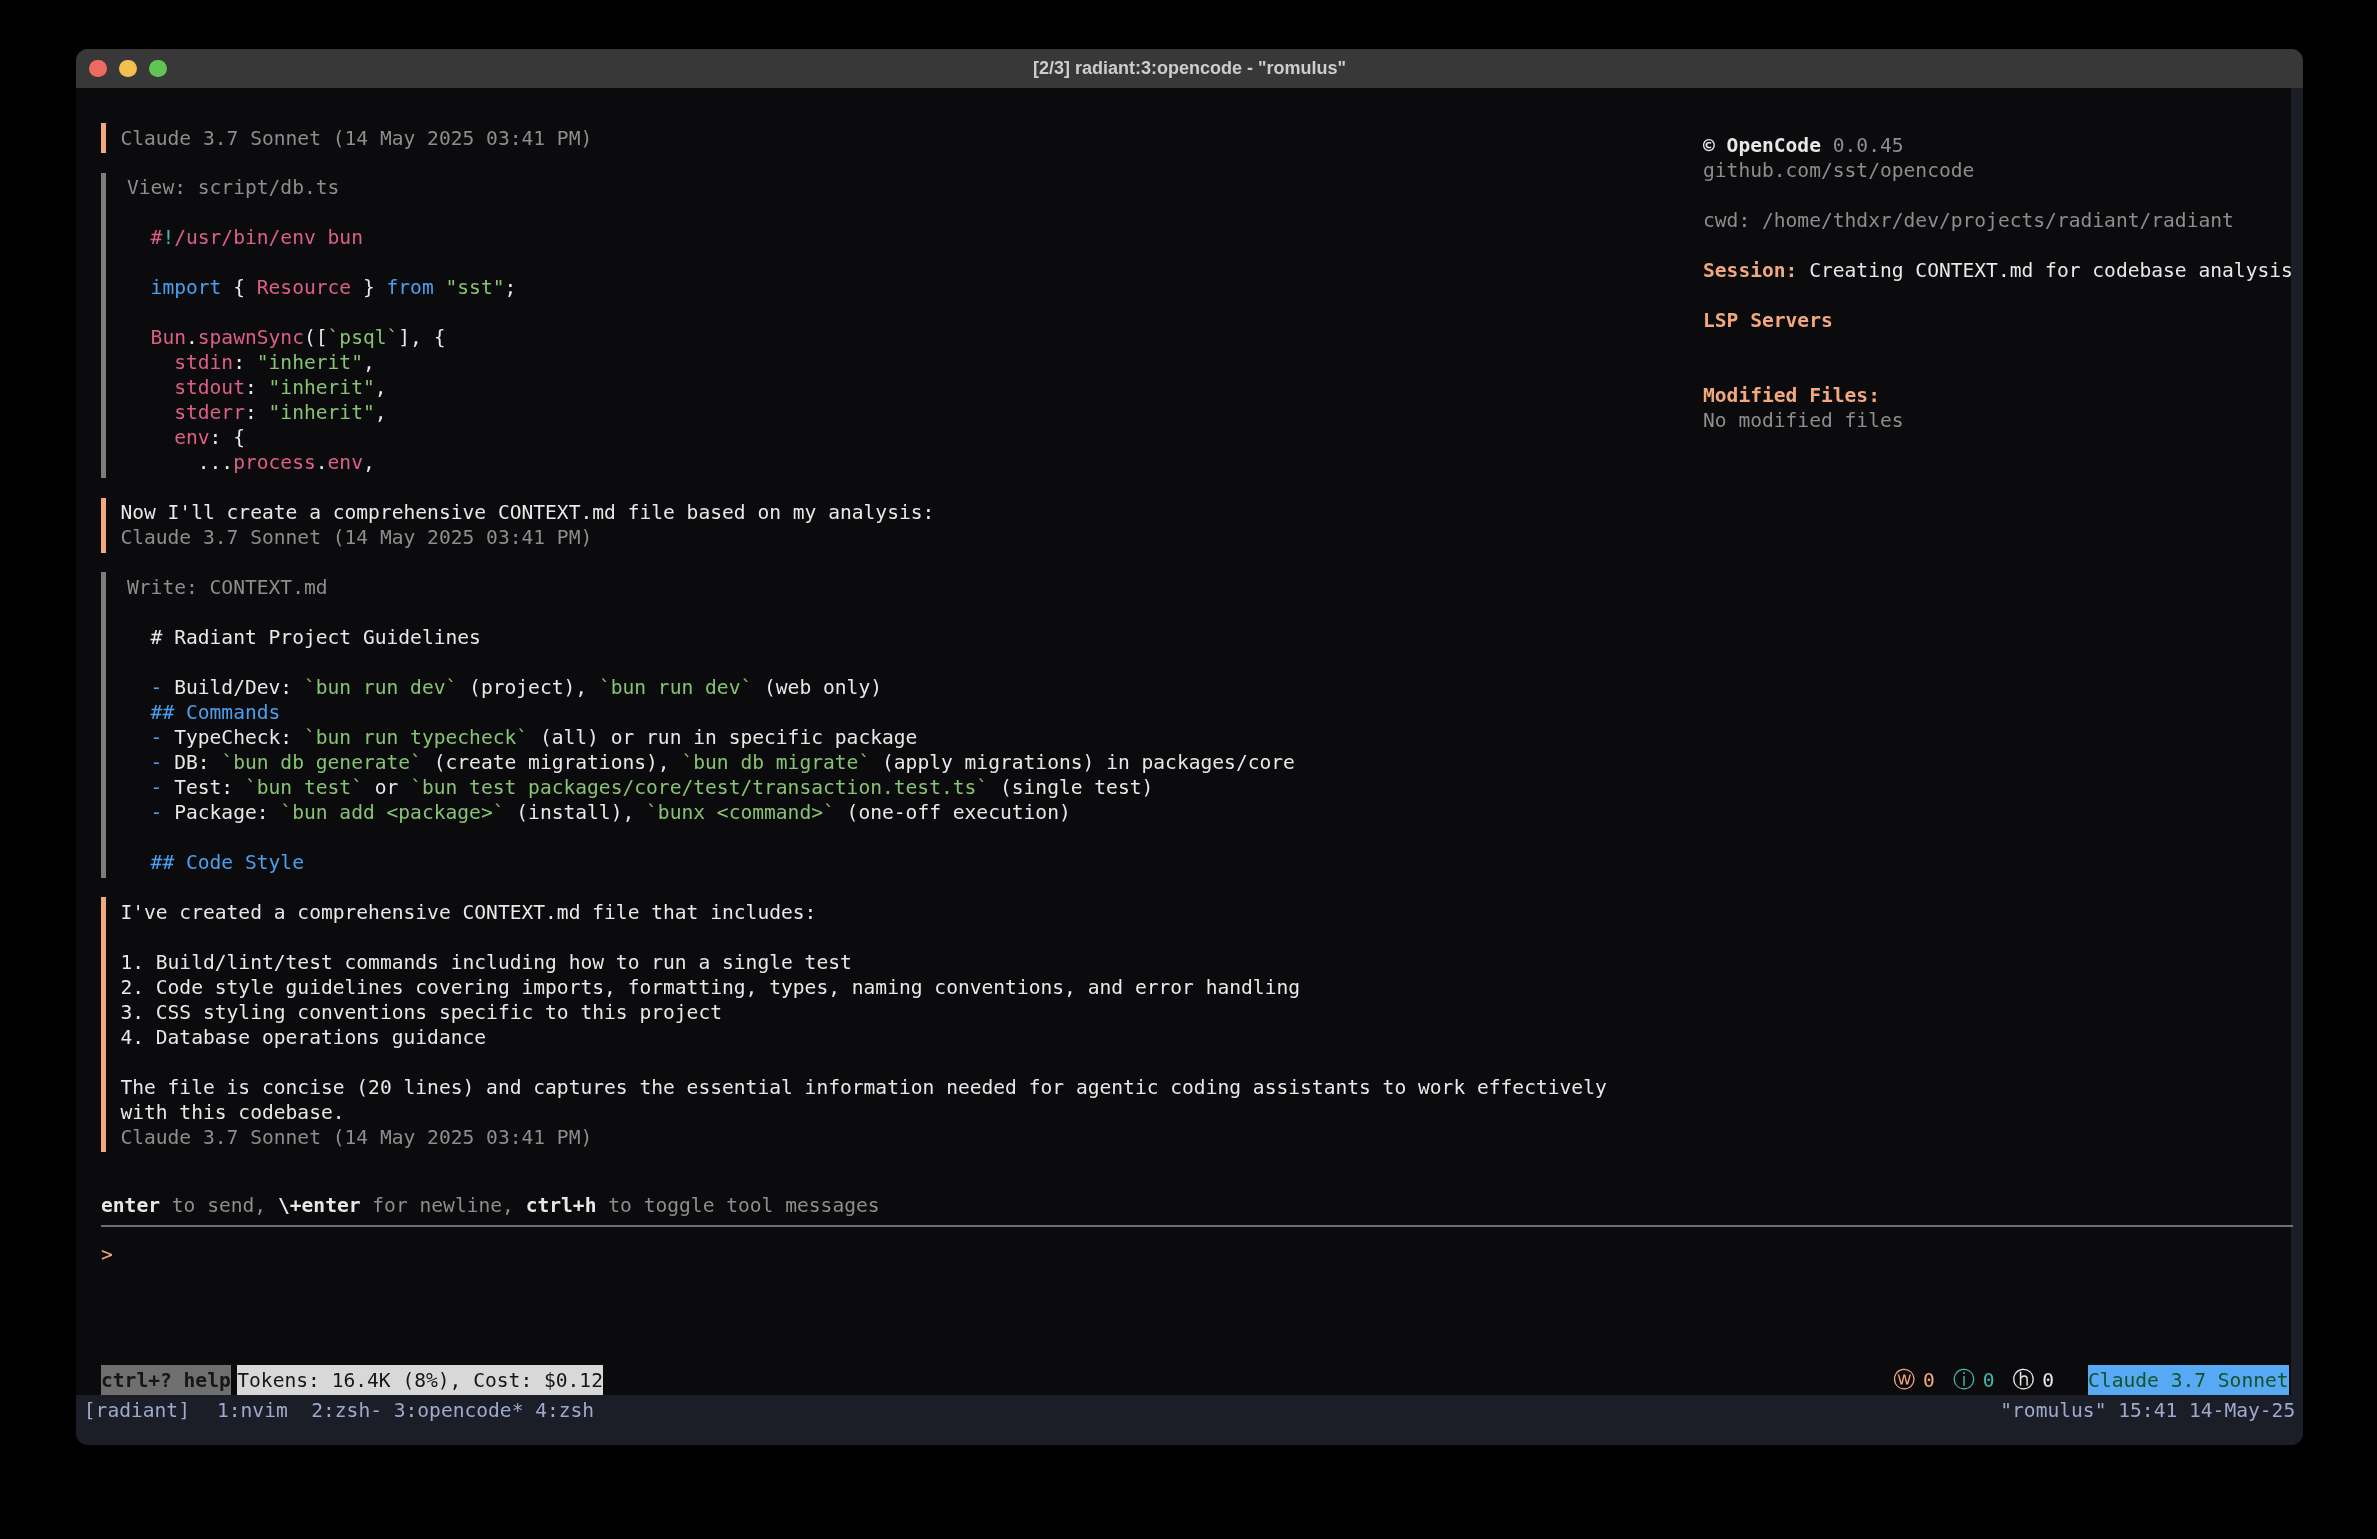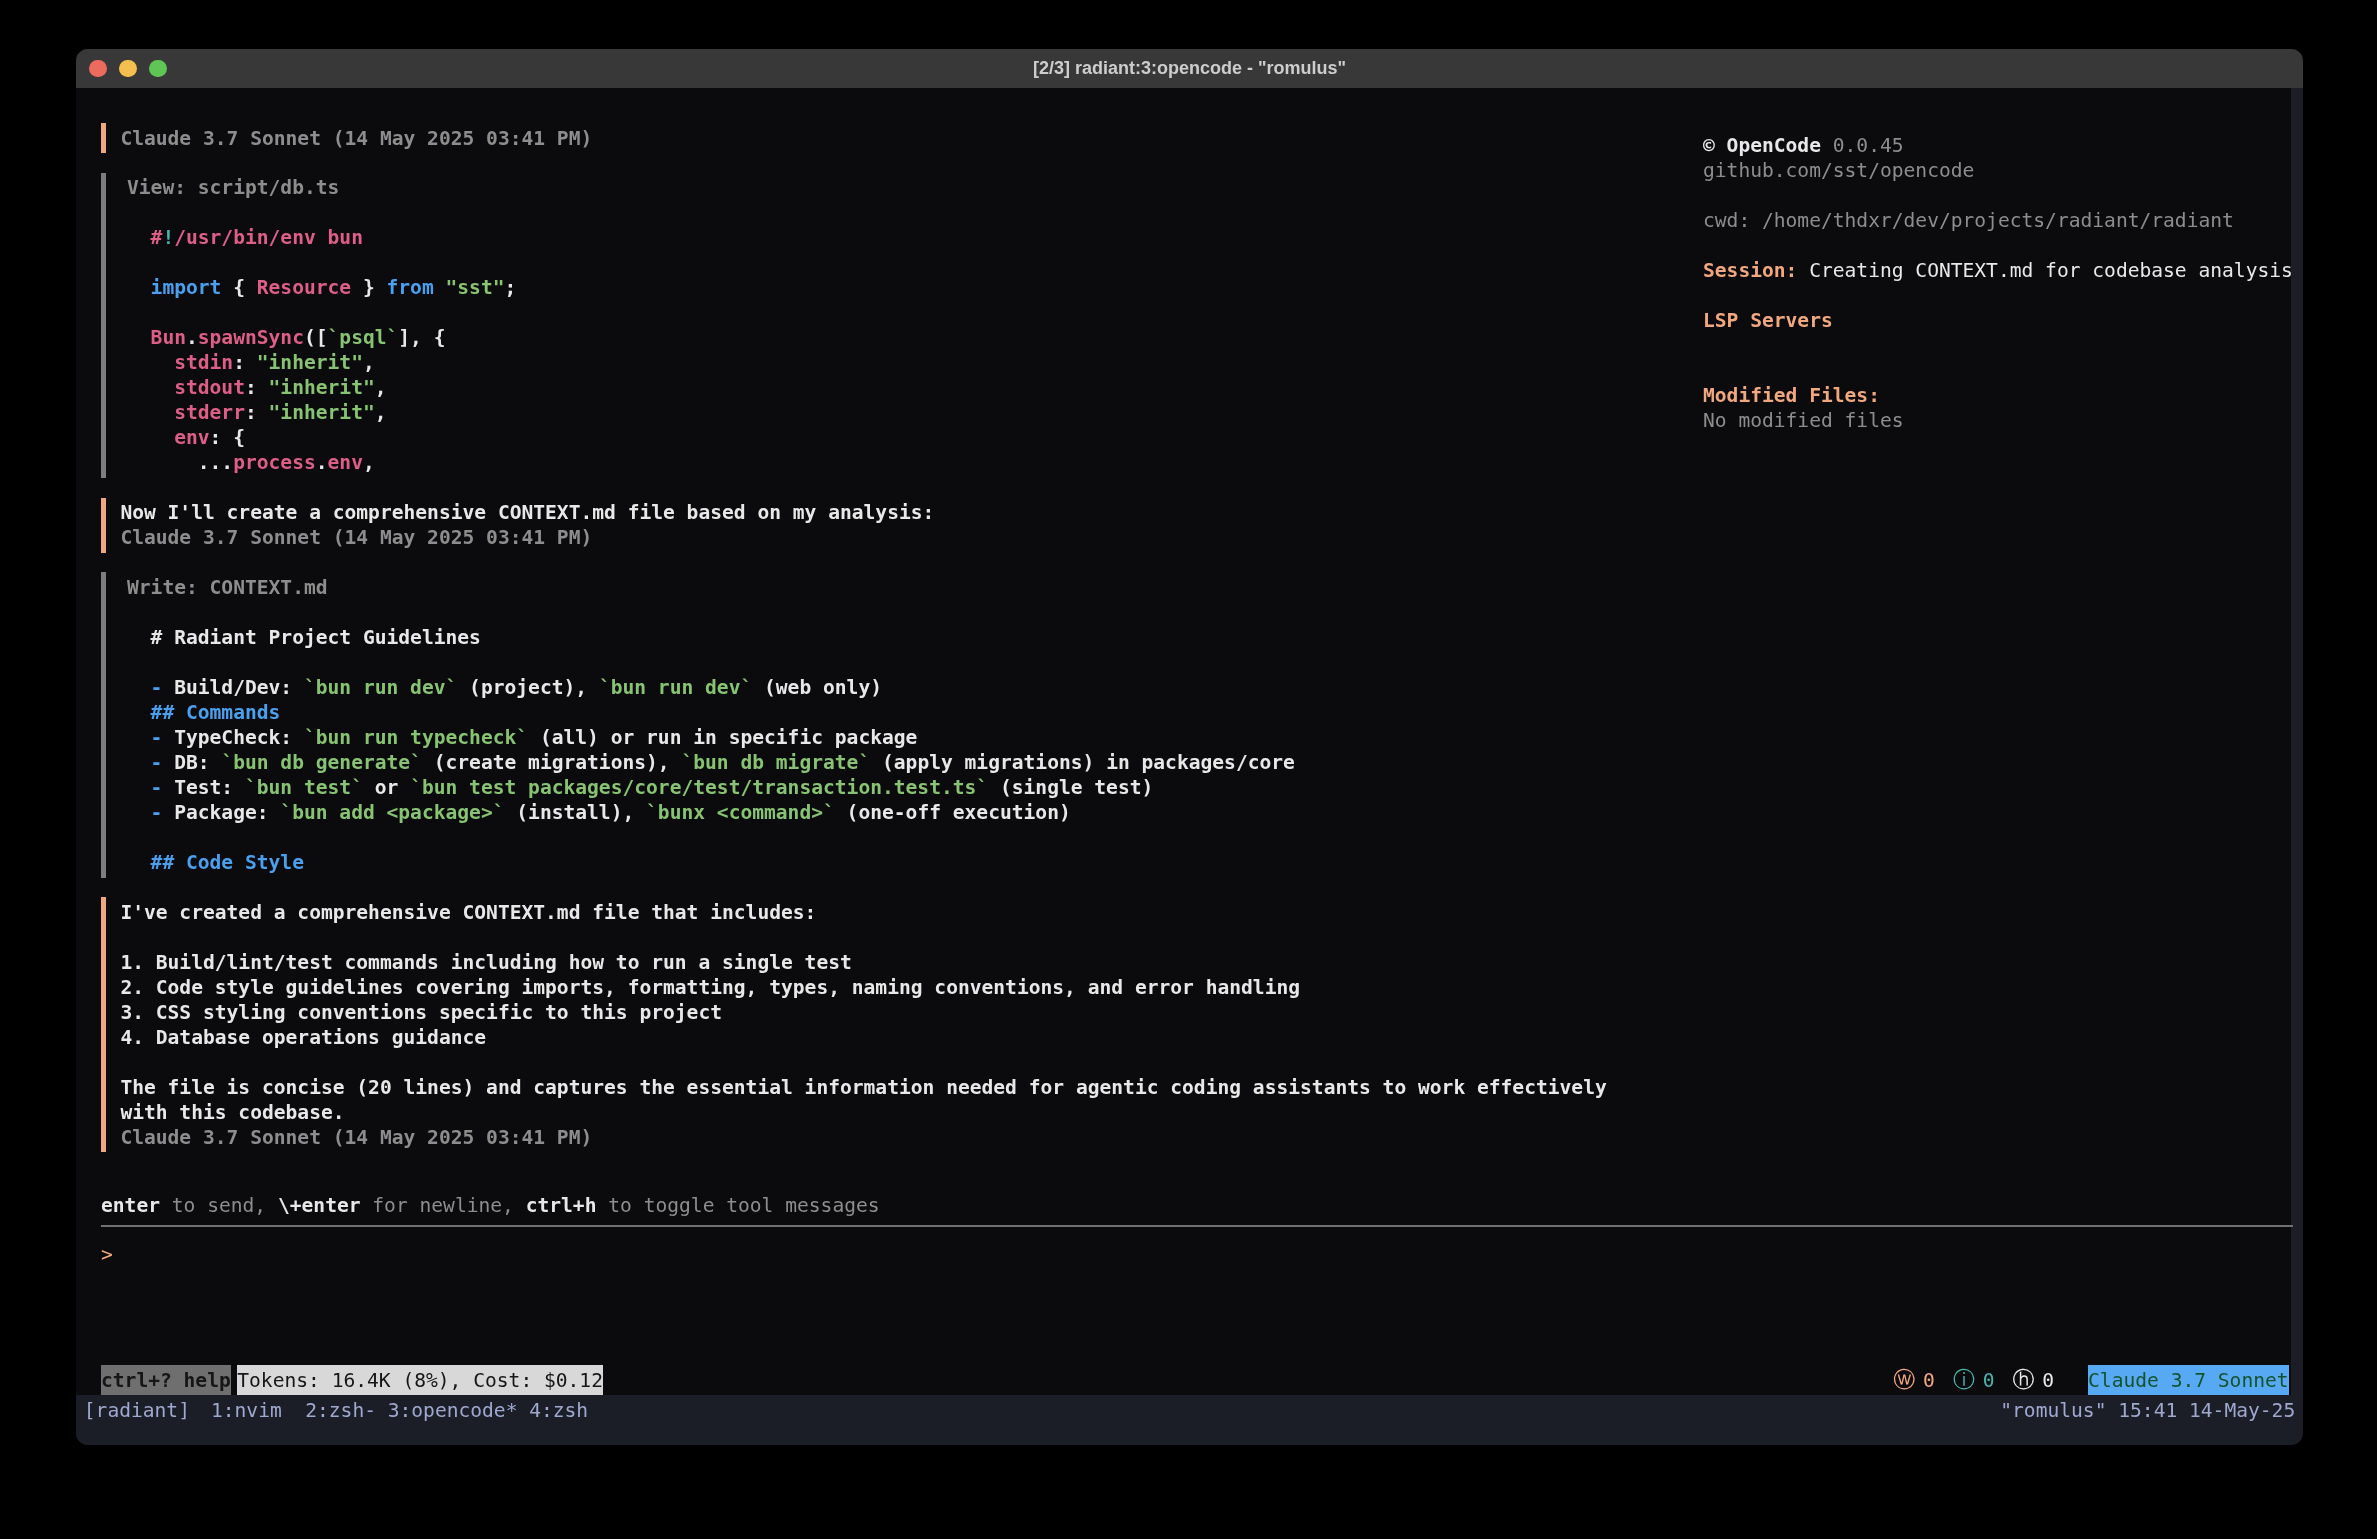--- a/index.html
+++ b/index.html
@@ -16,21 +16,21 @@
     font-family:"Liberation Sans",sans-serif;font-size:18px;font-weight:bold;color:#cdcdcd;
   }
   .lights{position:absolute;left:13px;top:0;height:39px;display:flex;align-items:center;gap:12.4px;}
   .light{width:17.6px;height:17.6px;border-radius:50%;}
   .light.red{background:var(--light_red);}
   .light.yellow{background:var(--light_yellow);}
   .light.green{background:var(--light_green);}
 
   .right-strip{position:absolute;top:39px;right:0;width:11.7px;bottom:50px;background:var(--tmux_bg);}
 
-  .chat{position:absolute;left:25px;top:74px;width:1585px;font-weight:bold;}
+  .chat{position:absolute;left:25px;top:74px;width:1585px;}
   .block{border-left:5.2px solid var(--bar_gray);padding:2.6px 0 2.6px 14.4px;margin-bottom:19.6px;}
   .block.accent-orange{border-left-color:var(--orange);}
   .block.accent-gray{border-left-color:var(--bar_gray);padding-left:21px;}
   .line{white-space:pre;min-height:25px;line-height:25px;font-family:"DejaVu Sans Mono",monospace;font-size:19.6px;}
 
   .c-white{color:var(--white);}
   .c-whiteBold{color:var(--white);font-weight:bold;}
   .c-gray{color:var(--gray);}
   .c-pink{color:var(--pink);}
   .c-blue{color:var(--blue);}
@@ -60,21 +60,21 @@
   .model-badge{background:var(--accent_blue_badge);color:#14532d;margin-left:16px;}
 
   .tmuxbar{
     position:absolute;left:0;right:0;bottom:0;height:50px;background:var(--tmux_bg);
     display:flex;align-items:center;justify-content:space-between;
     padding:0 7.8px 19.6px 7.8px;
     font-family:"DejaVu Sans Mono",monospace;font-size:19.6px;color:var(--tmux_fg);
   }
   .tmux-left{display:flex;align-items:flex-end;white-space:pre;}
   .tmux-win{margin-right:11.7px;}
-  .tmux-session{margin-right:21px;}
+  .tmux-session{margin-right:27px;}
 </style>
 </head>
 <body>
 
 <div class="window">
 
   <div class="titlebar">
     <div class="lights">
       <div class="light red"></div>
       <div class="light yellow"></div>

